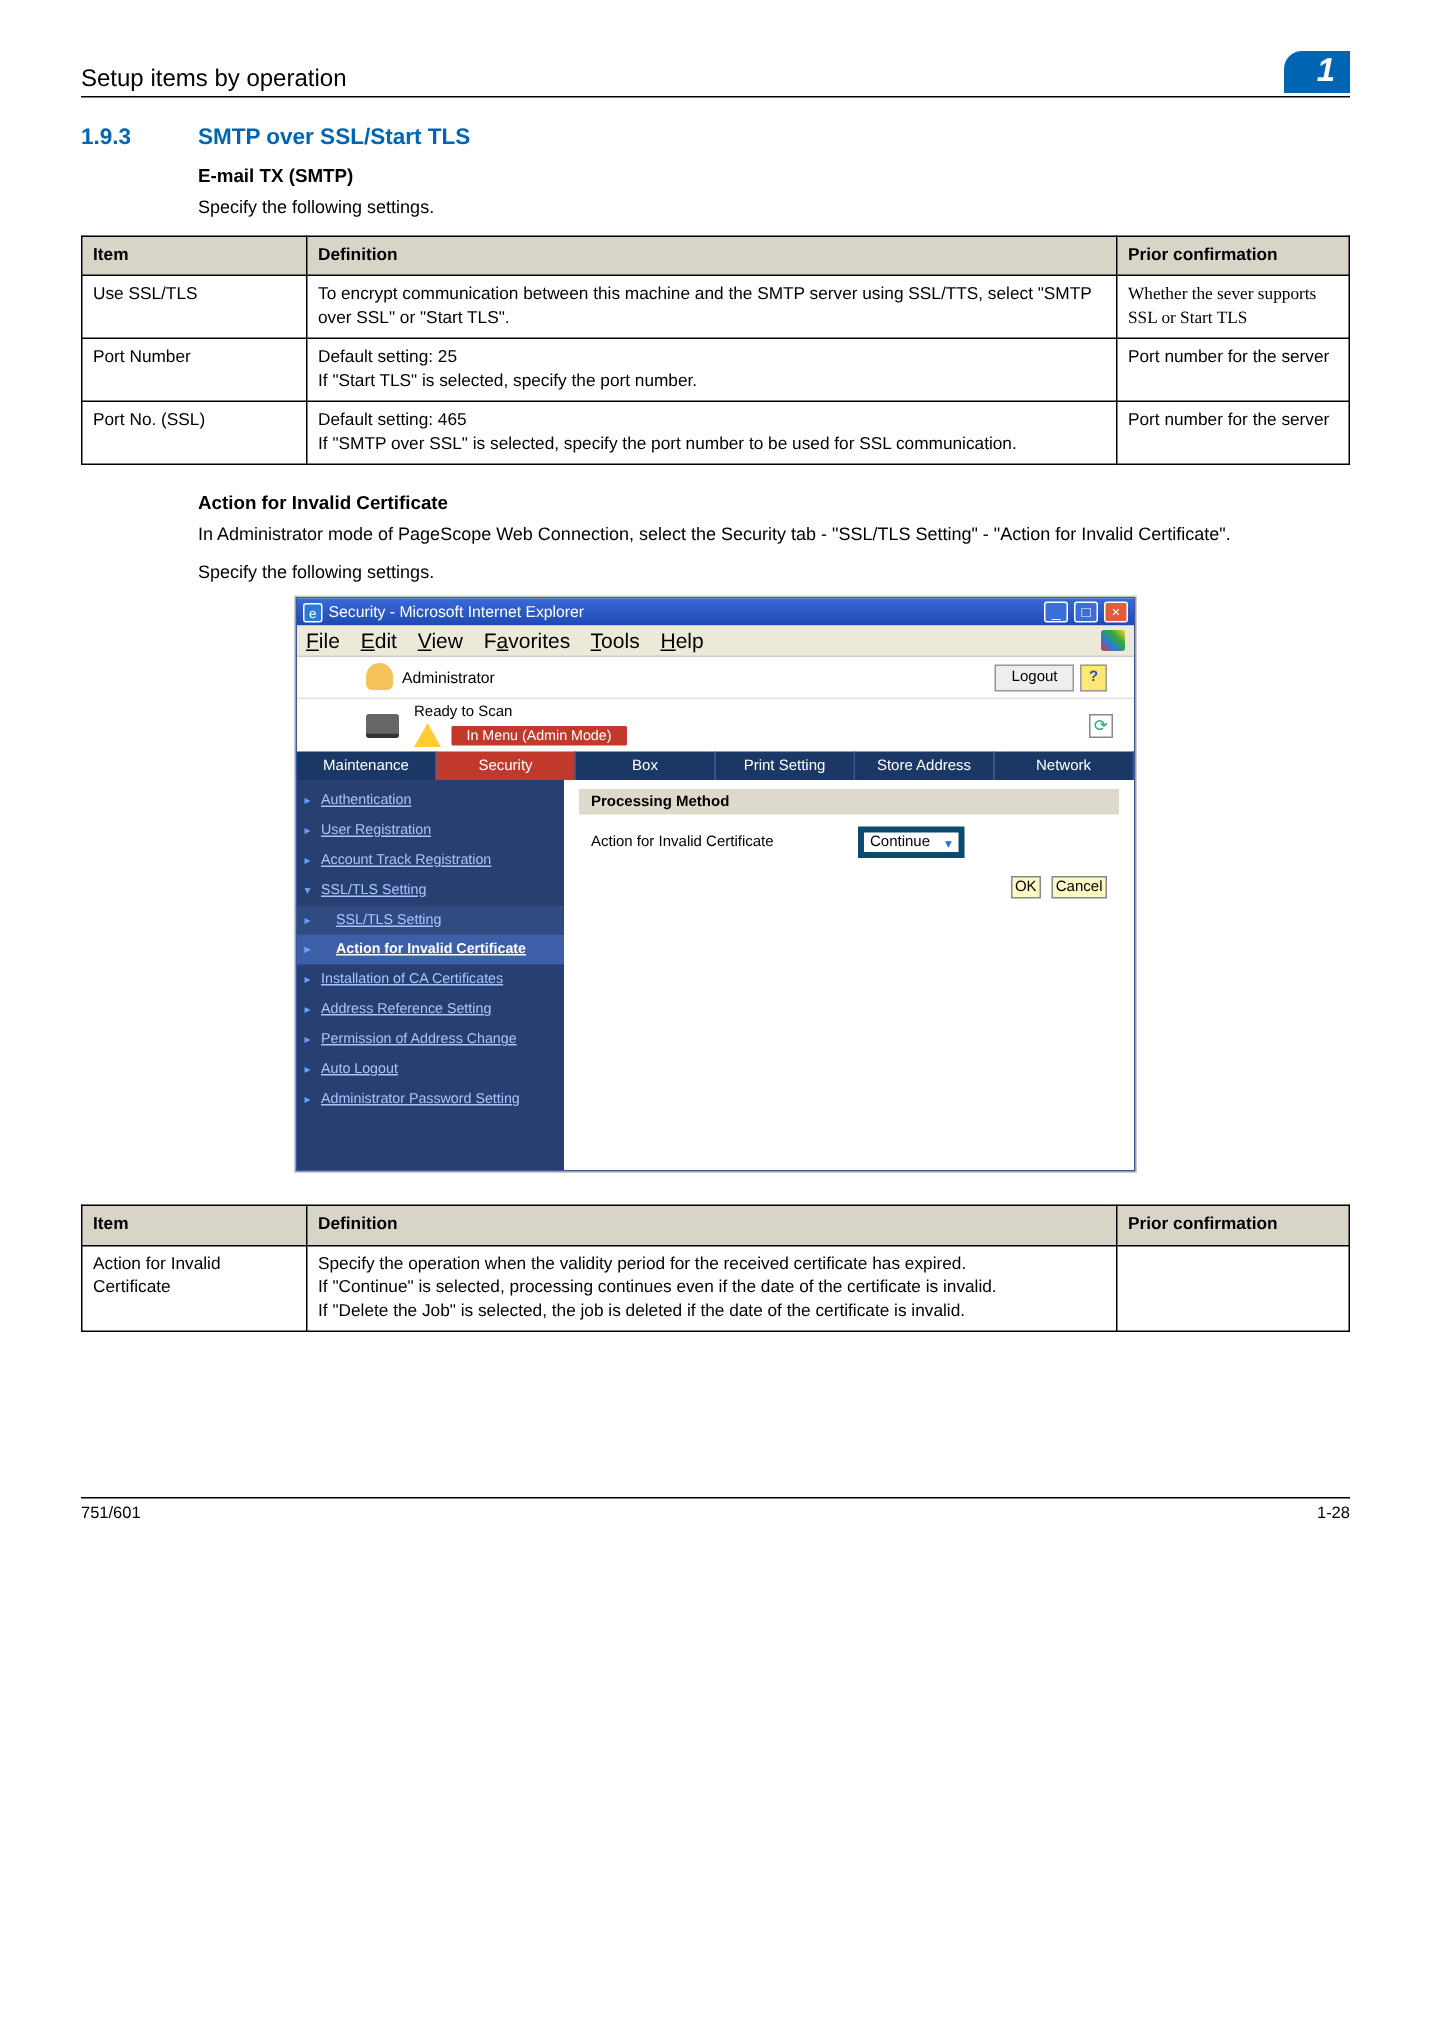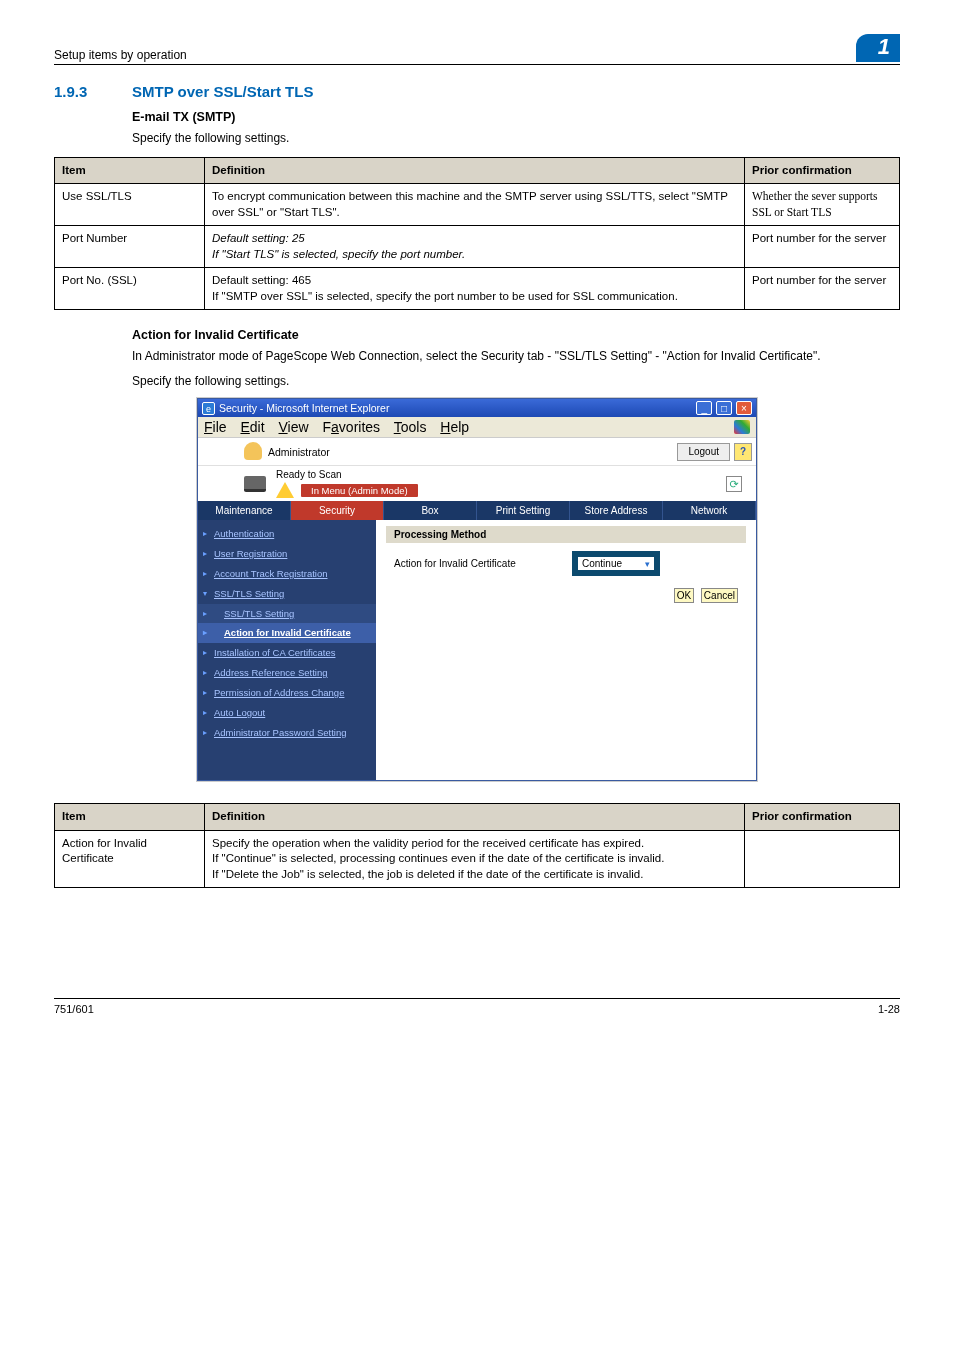--- a/index.html
+++ b/index.html
@@ -14,21 +14,21 @@
     position: relative;
   }
   .header-row {
     display: flex;
     justify-content: space-between;
     align-items: flex-end;
     border-bottom: 1px solid #000;
     padding-bottom: 2px;
     margin-bottom: 18px;
   }
-  .header-left { font-size: 12px; }
+  .header-left { font-size: 16px; }
   .header-badge {
     background: #0066b3;
     color: #fff;
     font-style: italic;
     font-weight: bold;
     font-size: 22px;
     padding: 0 10px 2px 22px;
     border-top-left-radius: 12px;
     line-height: 26px;
   }
@@ -93,21 +93,21 @@
 
   .adm-bar {
     display:flex; align-items:center; padding:4px 10px 4px 70px;
     border-bottom:1px solid #e0e0e0; position:relative; height:28px;
   }
   .person-icon {
     position:absolute; left:46px; top:4px; width:18px; height:18px;
     background:#f4c45a; border-radius:50% 50% 4px 4px;
   }
   .adm-label { font-size:10.5px; }
-  .logout-group { position:absolute; right:4px; display:flex; gap:4px; }
+  .logout-group { position:absolute; right:18px; display:flex; gap:4px; }
   .btn-logout {
     background:#eee; border:1px solid #999; padding:1px 10px; font-size:10px;
   }
   .btn-q {
     width:18px; height:18px; background:#ffe773; border:1px solid #999;
     text-align:center; font-weight:bold; color:#2b55b3; line-height:16px;
   }
 
   .status-row { padding:3px 10px 3px 46px; display:flex; align-items:center; gap:8px; position:relative; }
   .printer-icon { width:22px; height:16px; background:#666; border-radius:2px; display:inline-block; margin-right:2px; border-bottom:3px solid #333;}
@@ -143,22 +143,22 @@
   .sidebar .sub { padding-left:26px; background:#2f4b82; }
   .sidebar .sub.active { background:#3d5fa8; color:#fff; font-weight:bold; }
 
   .content {
     flex:1; padding:6px 10px; background:#fff; font-size:10px; position:relative;
   }
   .cbar { background:#dedacb; padding:3px 8px; font-weight:bold; font-size:10px; }
   .form-row { display:flex; align-items:center; gap:18px; padding:8px 8px; }
   .form-row label { width:160px; }
   .sel {
-    border:6px solid #0c4a6e; background:#fff; padding:1px 4px; font-size:10px;
-    display:inline-flex; align-items:center; gap:23px;
+    border:4px solid #0c4a6e; background:#fff; padding:1px 4px; font-size:10px;
+    display:inline-flex; align-items:center; gap:10px;
   }
   .sel .caret { color:#2a6fcf; font-size:9px; }
   .btnrow { text-align:right; padding:4px 8px; }
   .btn {
     background:#fef9c3; border:1px solid #888; padding:1px 2px; font-size:10px; margin-left:4px;
   }
 
   .footer {
     display:flex; justify-content:space-between;
     border-top:1px solid #000; padding-top:4px; margin-top:110px;
@@ -192,21 +192,21 @@
     </tr>
   </thead>
   <tbody id="t1body">
       <tr>
         <td style="white-space: pre-line;">Use SSL/TLS</td>
         <td style="white-space: pre-line;">To encrypt communication between this machine and the SMTP server using SSL/TTS, select "SMTP over SSL" or "Start TLS".</td>
         <td style="white-space: pre-line; font-family: Liberation Serif, serif;">Whether the sever supports SSL or Start TLS</td>
       </tr>
       <tr>
         <td style="white-space: pre-line;">Port Number</td>
-        <td style="white-space: pre-line; font-style: italic;">Default setting: 25
+        <td style="white-space: pre-line;">Default setting: 25
 If "Start TLS" is selected, specify the port number.</td>
         <td style="white-space: pre-line;">Port number for the server</td>
       </tr>
       <tr>
         <td style="white-space: pre-line;">Port No. (SSL)</td>
         <td style="white-space: pre-line;">Default setting: 465
 If "SMTP over SSL" is selected, specify the port number to be used for SSL communication.</td>
         <td style="white-space: pre-line;">Port number for the server</td>
       </tr>
     </tbody>

